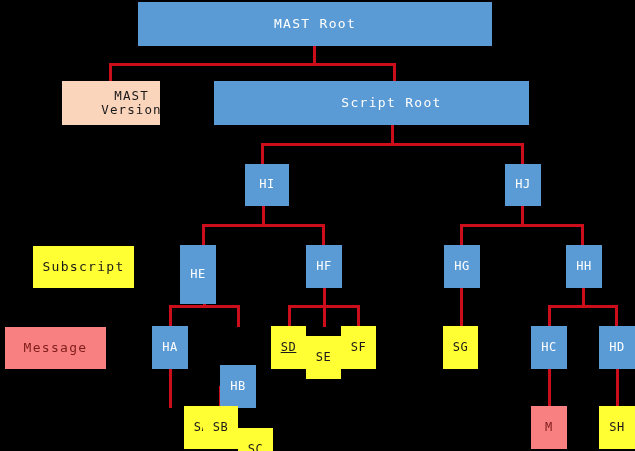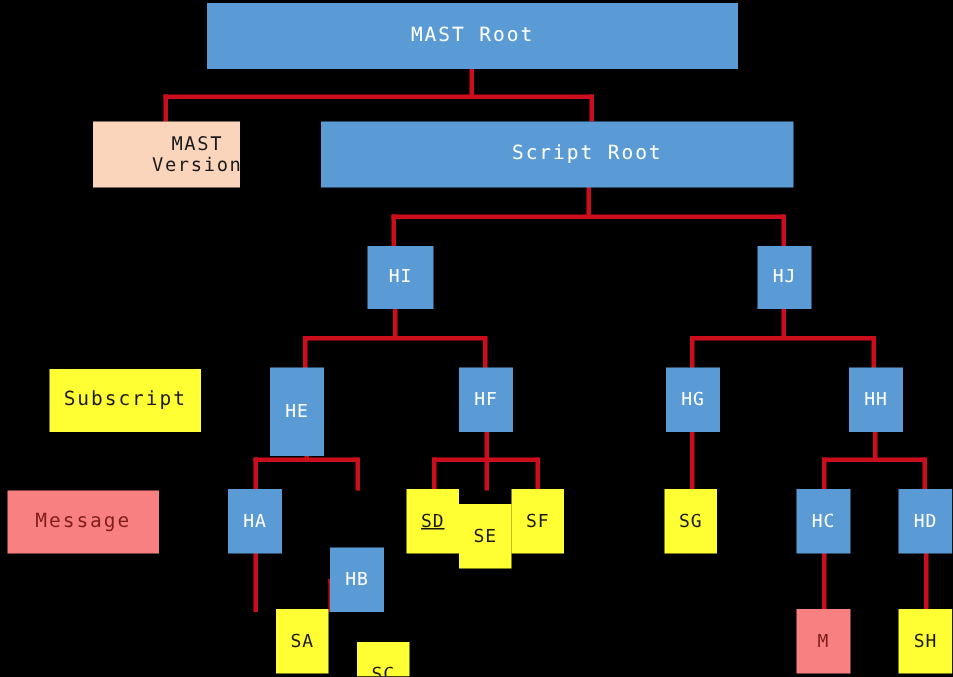--- a/index.html
+++ b/index.html
@@ -139,18 +139,19 @@
   <div class="node subscript small" style="left:271px; top:326px; width:35px; height:43px;text-decoration:underline;">SD</div>
   <div class="node subscript small" style="left:306px; top:336px; width:35px; height:43px;">SE</div>
   <div class="node subscript small" style="left:341px; top:326px; width:35px; height:43px;">SF</div>
 
   <div class="node subscript small" style="left:443px; top:326px; width:35px; height:43px;">SG</div>
 
   <div class="node hash small" style="left:531px; top:326px; width:36px; height:43px;">HC</div>
   <div class="node hash small" style="left:599px; top:326px; width:36px; height:43px;">HD</div>
 
   <div class="node subscript small" style="left:152px; top:406px; width:35px; height:43px;margin-left:32px;">SA</div>
+  <div class="node subscript small" style="left:203px; top:406px; width:35px; height:43px;">SB</div>
   <div class="node subscript small" style="left:238px; top:428px; width:35px; height:43px;">SC</div>
 
   <div class="node message small" style="left:531px; top:406px; width:36px; height:43px;">M</div>
   <div class="node subscript small" style="left:599px; top:406px; width:36px; height:43px;">SH</div>
 
 </div>
 
 </body></html>

